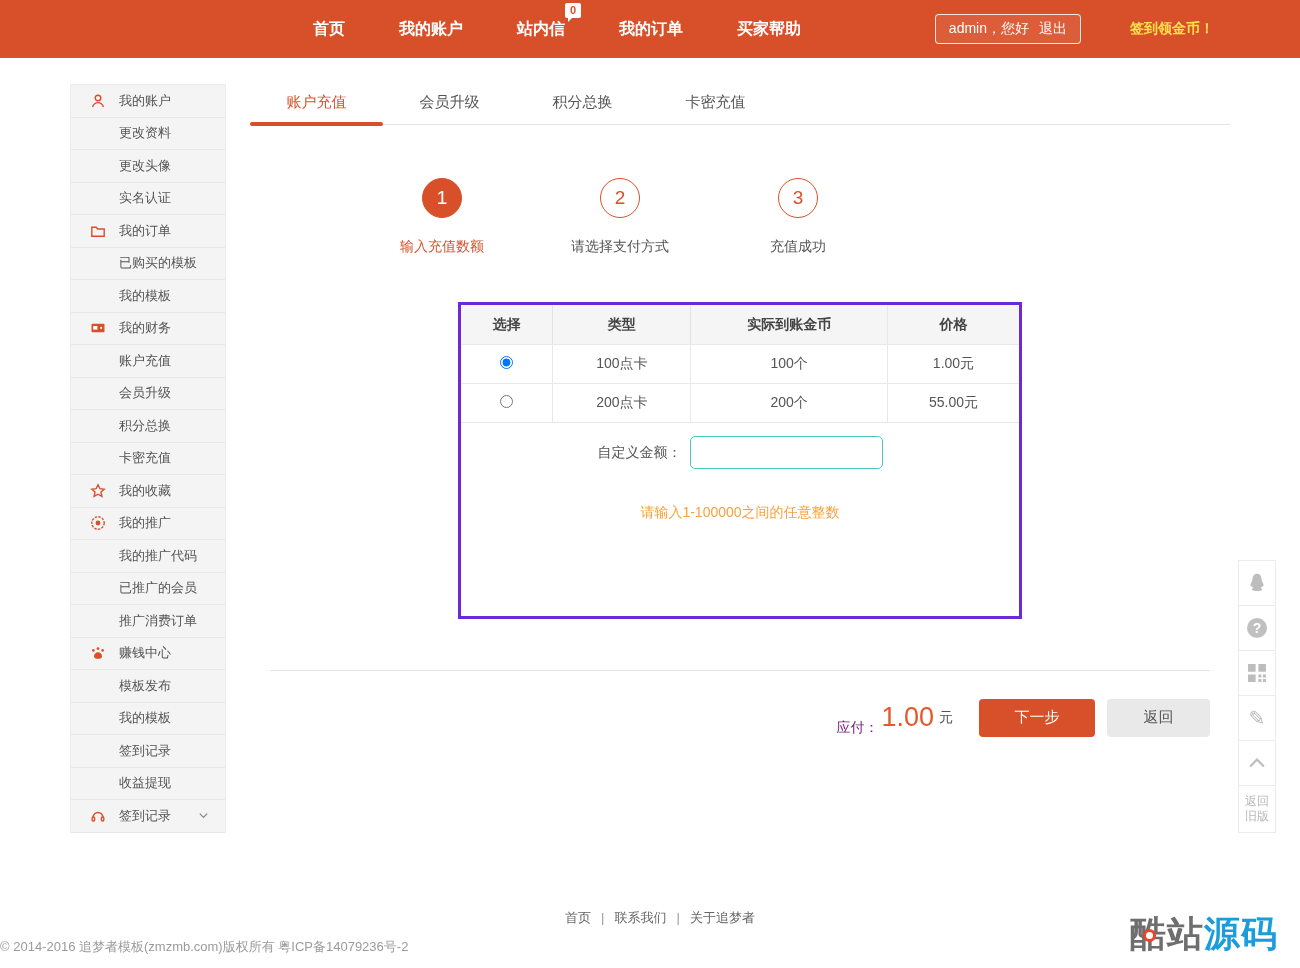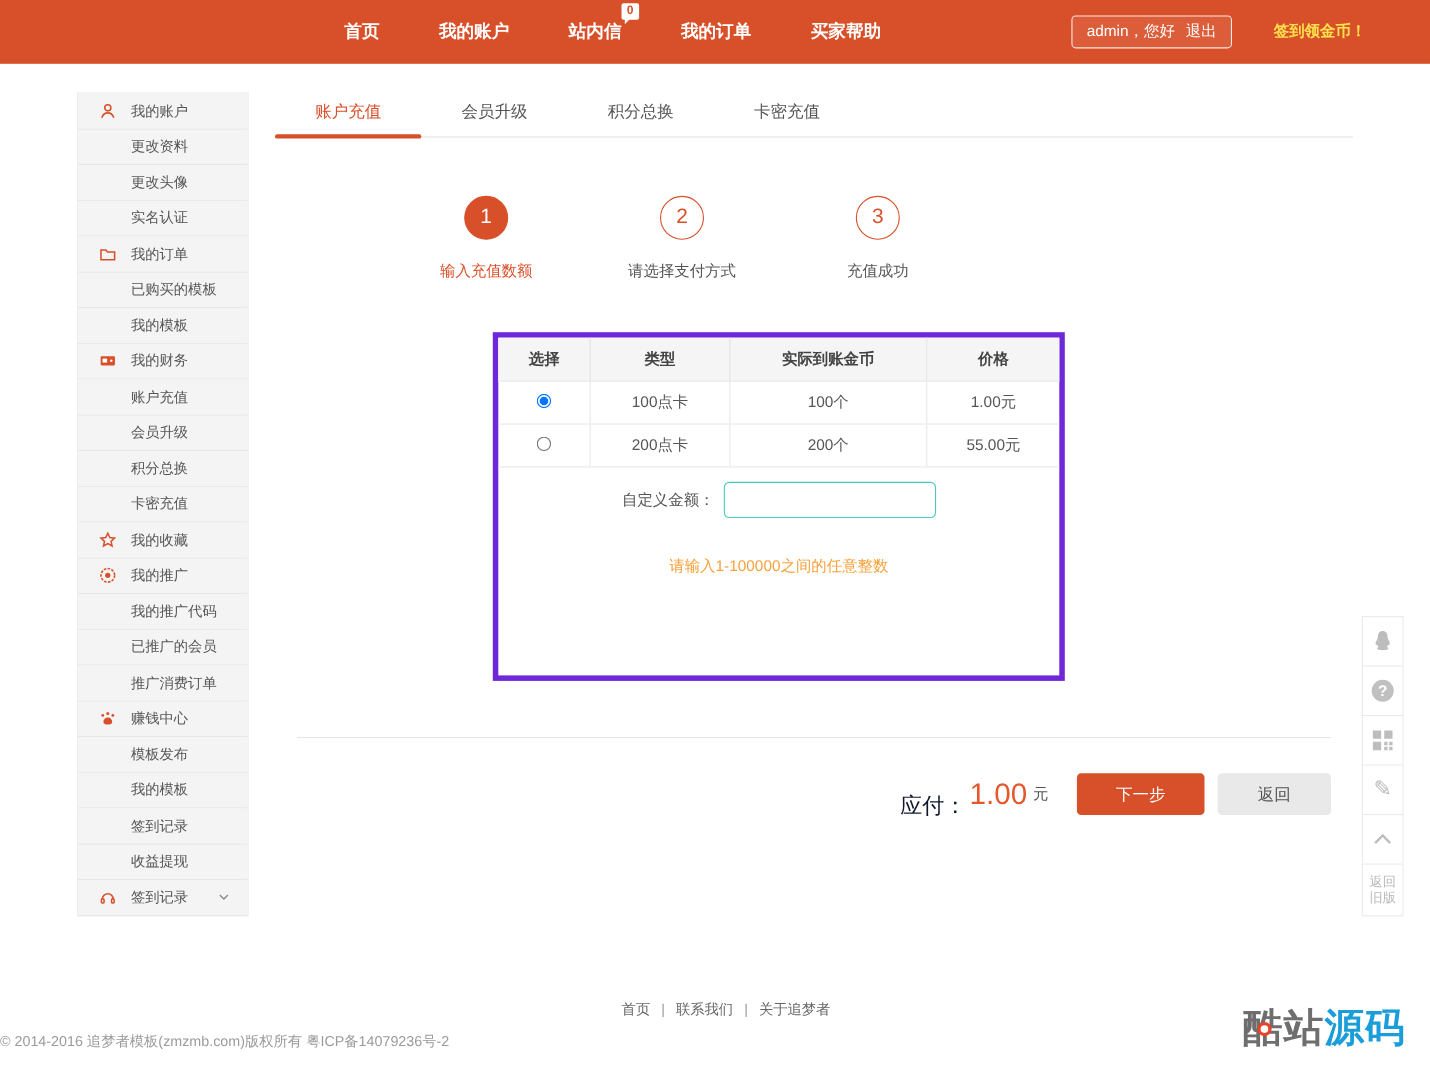--- a/index.html
+++ b/index.html
@@ -23,21 +23,21 @@
   .nav-badge {
     position: absolute; top: -16px; right: -16px; background: #fff; color: #d8502a;
     font-size: 11px; font-weight: bold; line-height: 15px; padding: 0 5px;
     border-radius: 2px;
   }
   .nav-badge::after {
     content: ""; position: absolute; left: 3px; bottom: -4px;
     border: 4px solid transparent; border-top-color: #fff; border-left-color: #fff;
     width: 0; height: 0;
   }
-  .nav-right { margin-left: auto; display: flex; align-items: center; margin-right: 58px; }
+  .nav-right { margin-left: auto; display: flex; align-items: center; margin-right: 86px; gap: 11px; }
   .user-box {
     border: 1px solid rgba(255,255,255,.85); border-radius: 4px; background: rgba(255,255,255,.08);
     color: #fff; font-size: 14px; padding: 5px 13px; display: flex; gap: 10px; white-space: nowrap;
   }
   .user-box .logout { cursor: pointer; }
   .signin-link {
     color: #ffe04d; font-size: 14px; font-weight: bold; margin-left: 38px;
     cursor: pointer; text-decoration: none; white-space: nowrap;
   }
 
@@ -81,22 +81,22 @@
     width: 40px; height: 40px; border-radius: 50%; font-size: 19px;
     display: flex; align-items: center; justify-content: center;
     border: 1px solid #d8502a; color: #d8502a; background: #fff;
   }
   .step.active .step-circle { background: #d8502a; color: #fff; }
   .step-label { margin-top: 20px; font-size: 14px; color: #555; white-space: nowrap; }
   .step.active .step-label { color: #d8502a; }
 
   
   .pack-table {
-    position: absolute; left: 448px; top: 302px; width: 520px; height: 317px;
-    border: 5px solid #6d28d9; background: #fff; font-size: 14px;
+    position: absolute; left: 458px; top: 302px; width: 564px; height: 317px;
+    border: 3px solid #6d28d9; background: #fff; font-size: 14px;
   }
   .t-row { display: flex; height: 39px; align-items: center; border-bottom: 1px solid #e8e8e8; }
   .t-row.head { height: 40px; background: #f5f5f5; font-weight: bold; color: #444; }
   .t-cell { text-align: center; }
   .t-cell:nth-child(1) { width: 92px; }
   .t-cell:nth-child(2) { width: 140px; border-left: 1px solid #e8e8e8; border-right: 1px solid #e8e8e8; align-self: stretch; display:flex; align-items:center; justify-content:center; }
   .t-row.head .t-cell:nth-child(2) { border-left-color:#e3e3e3; border-right-color:#e3e3e3; }
   .t-cell:nth-child(3) { width: 197px; }
   .t-cell:nth-child(4) { width: 133px; border-left: 1px solid #e8e8e8; align-self: stretch; display:flex; align-items:center; justify-content:center; }
   .custom-row { display: flex; align-items: center; justify-content: center; margin-top: 13px; }
@@ -106,21 +106,21 @@
     outline: none; font-size: 14px; padding: 0 8px; color: #555;
   }
   .amount-hint { text-align: center; margin-top: 35px; font-size: 14px; color: #f9a13a; }
 
   
   .divider { position: absolute; left: 270px; top: 670px; width: 940px; height: 1px; background: #e5e5e5; }
   .note { position: absolute; left: 270px; top: 702px; font-size: 13px; color: #555; }
   .pay-row {
     position: absolute; right: 90px; top: 698px; display: flex; align-items: center;
   }
-  .pay-label { font-size: 20px; color: #0f172a; margin-top: 21px; }
+  .pay-label { font-size: 14px; color: #701a75; margin-top: 21px; }
   .pay-amount { font-size: 27px; color: #e4582c; margin: 0 5px 0 3px; }
   .pay-unit { font-size: 14px; color: #555; margin-right: 26px; }
   .btn { border: none; border-radius: 4px; font-size: 15px; cursor: pointer; font-family: inherit; }
   .btn-next { width: 116px; height: 38px; background: #d8502a; color: #fff; margin-right: 12px; }
   .btn-back { width: 103px; height: 38px; background: #e9e9e9; color: #555; }
 
   
   .floatbar { position: absolute; left: 1238px; top: 560px; width: 38px; }
   .float-item {
     width: 38px; height: 45px; background: #fff; border: 1px solid #ebebeb; border-bottom: none;

